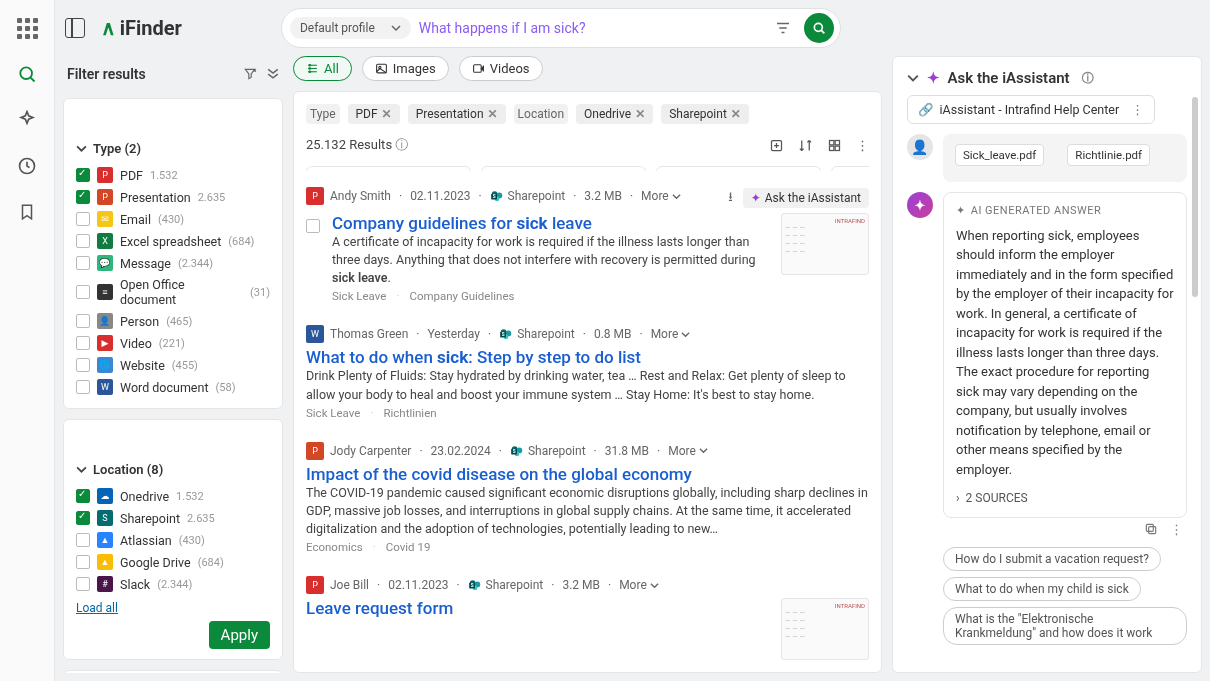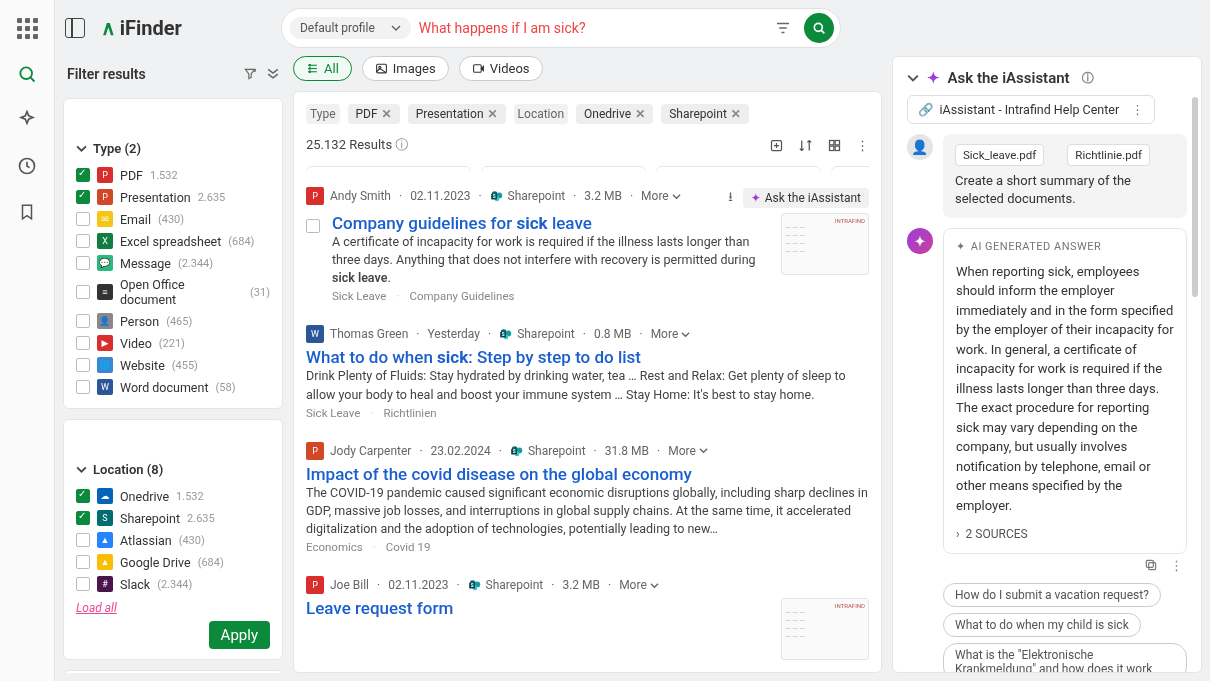--- a/index.html
+++ b/index.html
@@ -19,41 +19,41 @@
 .main { flex: 1; display: flex; flex-direction: column; overflow: hidden; }
 
 
 .topbar { height: 56px; display: flex; align-items: center; padding: 0 10px; gap: 16px; background: #f0f1f2; }
 .panel-toggle { width: 20px; height: 20px; border: 1.5px solid #444; border-radius: 3px; position: relative; cursor: pointer; }
 .panel-toggle::after { content: ''; position: absolute; left: 5px; top: 0; bottom: 0; width: 1.5px; background: #444; }
 .logo { display: flex; align-items: center; gap: 4px; font-weight: 700; font-size: 20px; color: #333; }
 .logo-mark { color: #0a8a3a; font-weight: 900; }
 .searchbar { flex: 0 0 560px; margin-left: auto; margin-right: auto; display: flex; align-items: center; background: #fff; border: 1px solid #e0e0e0; border-radius: 24px; height: 40px; padding: 0 6px 0 8px; gap: 8px; }
 .profile-chip { background: #f2f2f2; border-radius: 14px; padding: 4px 10px; font-size: 12px; color: #555; display: flex; align-items: center; gap: 16px; cursor: pointer; }
-.search-input { flex: 1; border: none; outline: none; font-size: 14px; color: #ef4444; background: transparent; }
+.search-input { flex: 1; border: none; outline: none; font-size: 14px; color: #8b5cf6; background: transparent; }
 .filter-ic { color: #666; margin-right: 4px; cursor: pointer; }
 .search-btn { width: 30px; height: 30px; background: #0a8a3a; border-radius: 50%; display: flex; align-items: center; justify-content: center; color: #fff; cursor: pointer; }
 
 
 .body { flex: 1; display: grid; grid-template-columns: 220px 1fr 310px; gap: 10px; padding: 0 8px 8px 8px; overflow: hidden; }
 
 
 .filters { display: flex; flex-direction: column; gap: 10px; overflow-y: auto; }
 .filters-header { display: flex; align-items: center; justify-content: space-between; padding: 10px 4px 6px 4px; }
 .filters-header h3 { font-size: 14px; font-weight: 600; }
 .small-icons { display: flex; gap: 10px; color: #666; }
 .card { background: #fff; border: 1px solid #e5e5e5; border-radius: 6px; padding: 10px 12px; }
 .facet-head { display: flex; align-items: center; gap: 6px; font-weight: 600; font-size: 13px; margin-bottom: 8px; cursor: pointer; margin-top: 32px; }
 .facet-item { display: flex; align-items: center; gap: 7px; padding: 3px 0; font-size: 12.5px; cursor: pointer; }
 .chk { width: 14px; height: 14px; border: 1.5px solid #bbb; border-radius: 2px; flex-shrink: 0; position: relative; }
 .chk.on { background: #0a8a3a; border-color: #0a8a3a; }
 .chk.on::after { content: '✓'; color: #fff; font-size: 10px; position: absolute; top: -2px; left: 1px; }
 .ft-icon { width: 16px; height: 16px; border-radius: 2px; display: flex; align-items: center; justify-content: center; font-size: 9px; color: #fff; flex-shrink: 0; }
 .count { color: #999; font-size: 11px; }
-.load-all { font-size: 12px; color: #ec4899; text-decoration: underline; margin-top: 6px; cursor: pointer; font-style: italic; }
+.load-all { font-size: 12px; color: #0369a1; text-decoration: underline; margin-top: 6px; cursor: pointer; }
 .apply-btn { background: #0a8a3a; color: #fff; border-radius: 4px; padding: 5px 12px; font-size: 15px; float: right; margin-top: 6px; cursor: pointer; }
 .collapser { display: flex; align-items: center; gap: 6px; font-size: 13px; font-weight: 500; padding: 2px 0; cursor: pointer; }
 .collapser .chev { color: #666; }
 .sort-ic { margin-left: auto; color: #d9534f; }
 
 
 .results { display: flex; flex-direction: column; overflow: hidden; }
 .tabs-row { display: flex; gap: 10px; padding-bottom: 10px; }
 .tab-pill { border: 1px solid #ccc; border-radius: 16px; padding: 4px 12px; font-size: 13px; display: flex; align-items: center; gap: 5px; background: #fff; cursor: pointer; }
 .tab-pill.active { border-color: #0a8a3a; color: #0a8a3a; background: #f0f9f3; }
@@ -615,21 +615,20 @@
               <span class="more">⋮</span>
           </div>
 
           <div class="user-row">
             <div class="avatar" style="width:26px;height:26px;font-size:14px">👤</div>
             <div class="bubble">
               <div class="doc-chips">
                 <span class="doc-chip">Sick_leave.pdf</span>
                 <span class="doc-chip">Richtlinie.pdf</span>
               </div>
-              <span>Create a short summary of the selected documents.</span>
             </div>
           </div>
 
           <div class="ai-row">
             <div class="ai-avatar">✦</div>
             <div style="flex:1">
               <div class="ai-bubble">
                 <div class="ai-header">
                     <span>✦</span>
                     <span>AI GENERATED ANSWER</span>

